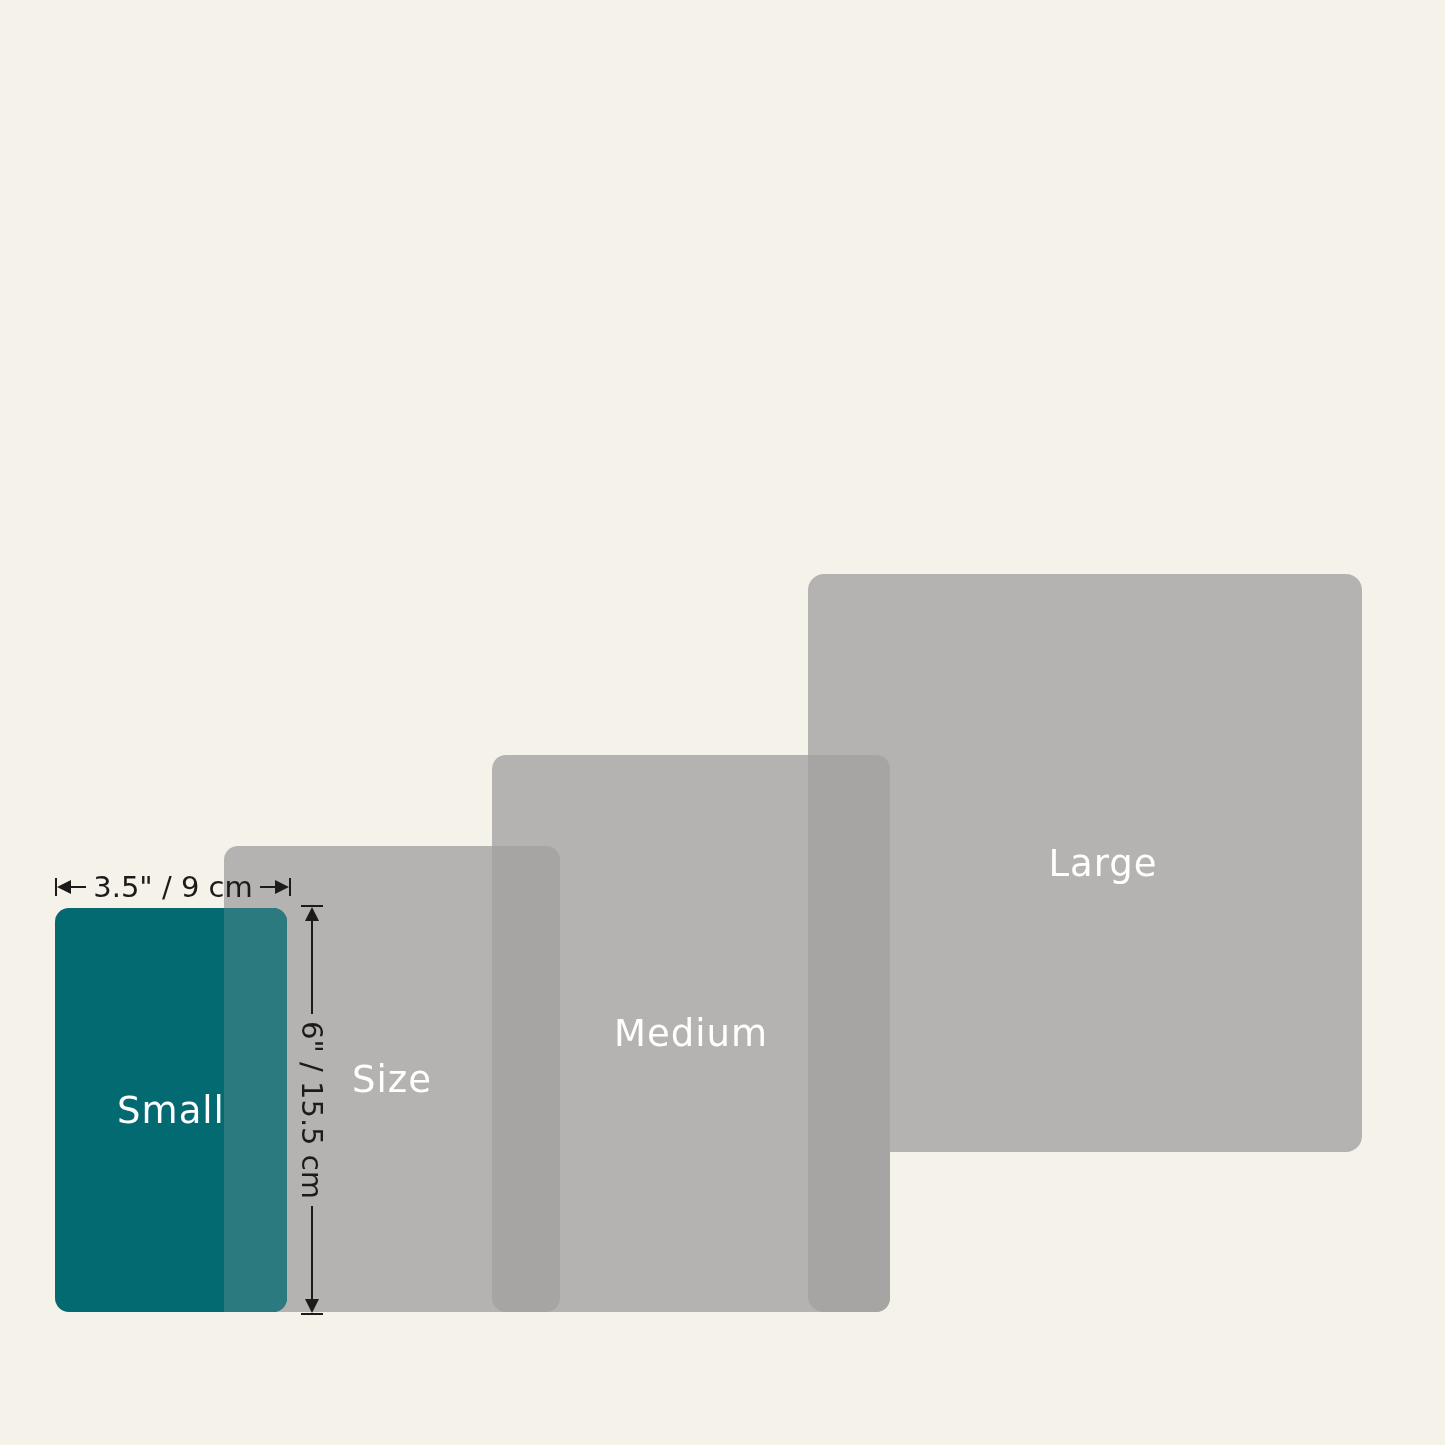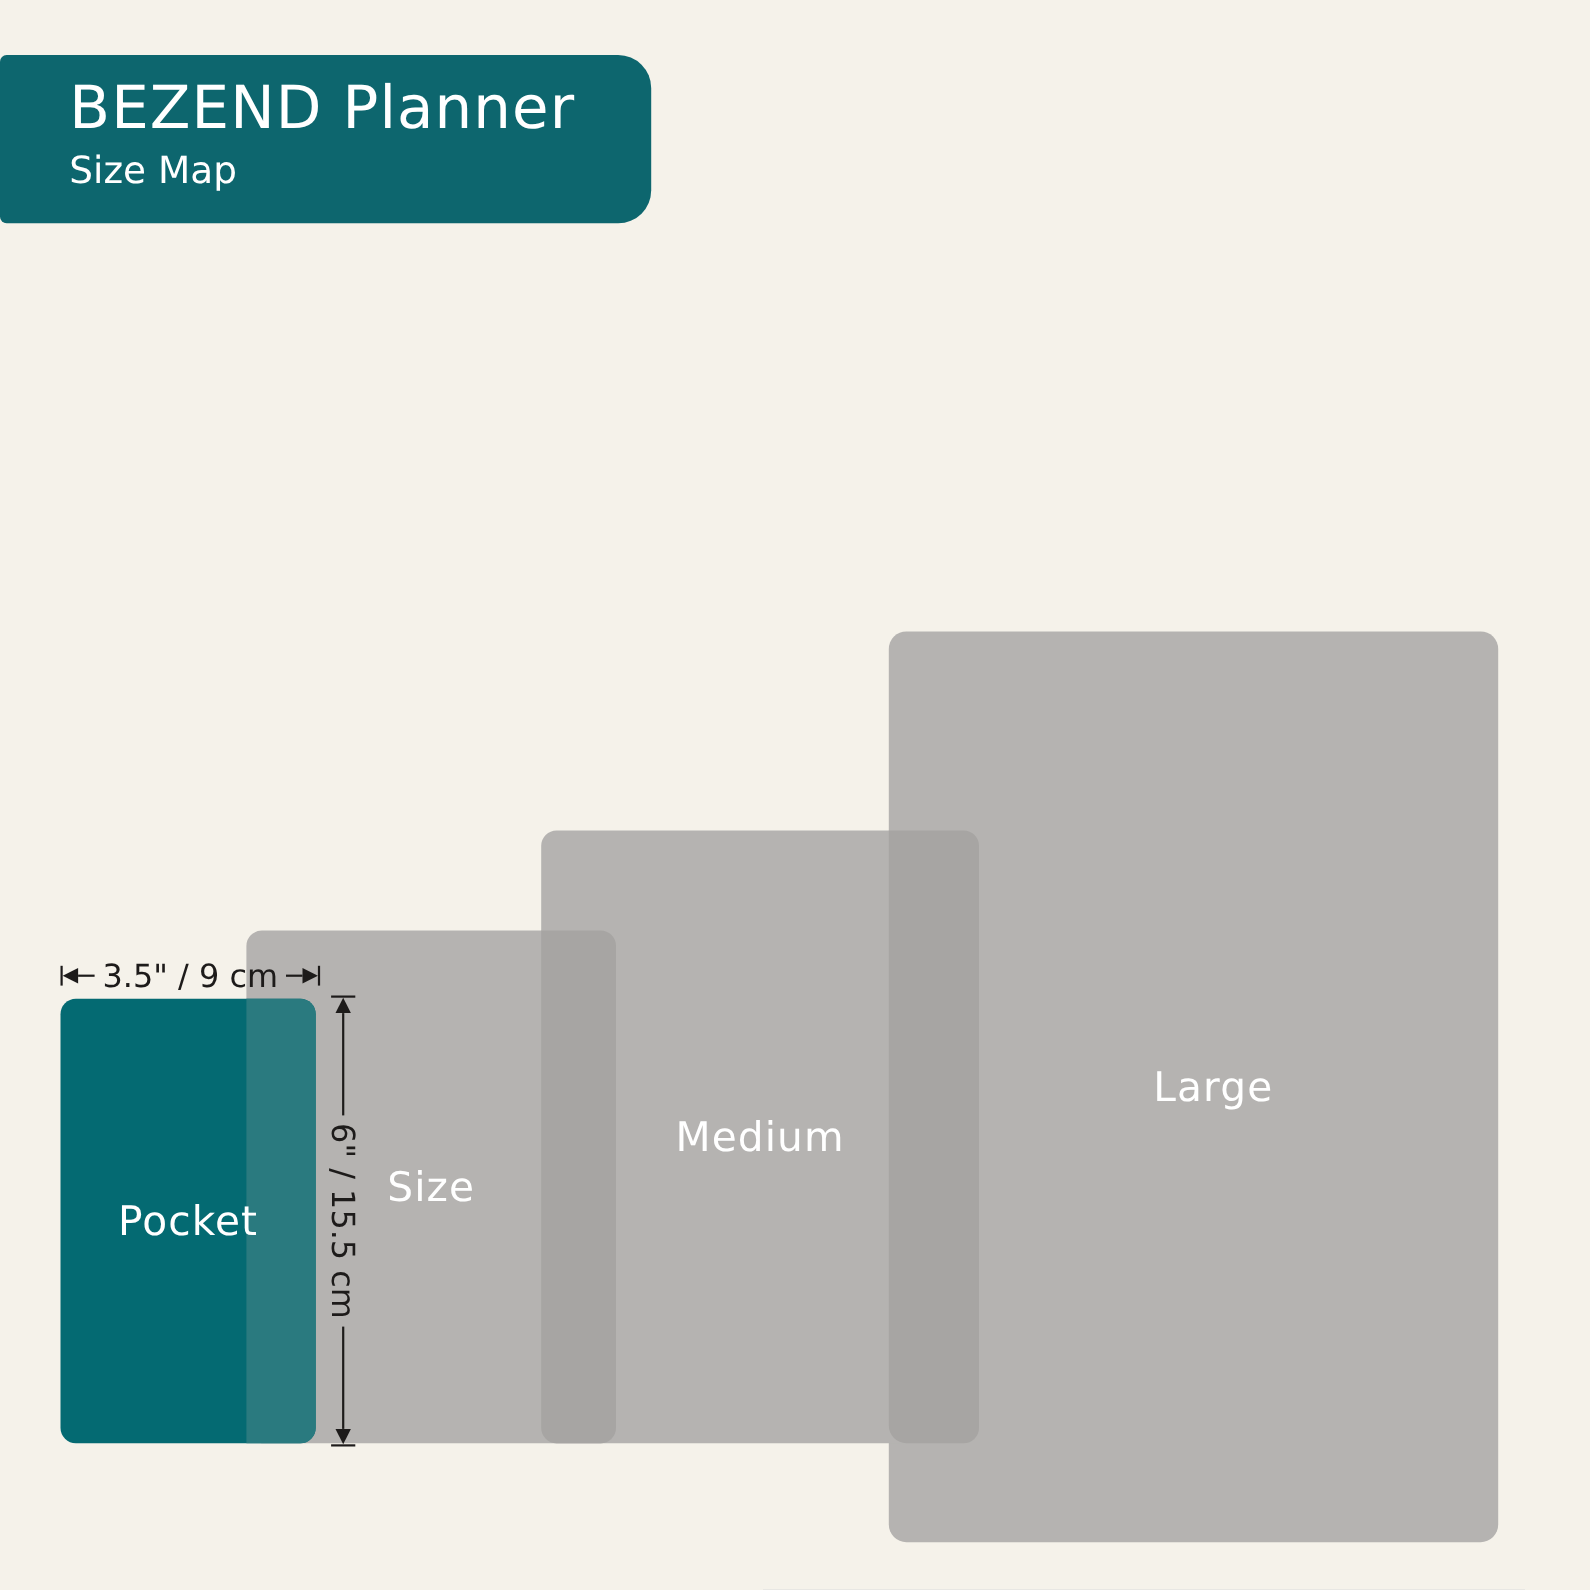--- a/index.html
+++ b/index.html
@@ -24,21 +24,21 @@
   .banner .title{font-size:54px;letter-spacing:1px;line-height:1.1;font-weight:500;}
   .banner .subtitle{font-size:34px;margin-top:8px;font-weight:400;}
 
   
   .rect{
     position:absolute;display:flex;align-items:center;justify-content:center;
   }
   .rect .size-label{
     color:var(--label);font-size:37px;letter-spacing:1px;position:relative;z-index:5;
   }
-  .rect-large {left:808px;top:574px;width:554px;height:828px;background:var(--gray-single);border-radius:16px;padding-left:36px;}
+  .rect-large {left:808px;top:574px;width:554px;height:578px;background:var(--gray-single);border-radius:16px;padding-left:36px;}
   .rect-medium{left:492px;top:755px;width:398px;height:557px;background:var(--gray-single);border-radius:14px;}
   .rect-small {left:224px;top:846px;width:336px;height:466px;background:var(--gray-single);border-radius:14px;}
   .rect-pocket{left:55px;top:908px;width:232px;height:404px;background:var(--pocket);border-radius:14px;}
 
   
   .ov{position:absolute;z-index:3;}
   .ov-large-medium{left:808px;top:755px;width:82px;height:557px;background:var(--gray-overlap);border-radius:0 14px 14px 16px;}
   .ov-medium-small{left:492px;top:846px;width:68px;height:466px;background:var(--gray-overlap);border-radius:0 14px 14px 14px;}
   .ov-pocket-small{left:224px;top:908px;width:63px;height:404px;background:var(--teal-overlap);border-radius:0 14px 14px 0;}
 
@@ -64,36 +64,32 @@
   .vdim .dim-text{
     font-size:29px;white-space:nowrap;padding:7px 0;flex:none;
     writing-mode:vertical-rl;text-orientation:mixed;
   }
 </style>
 </head>
 <body>
 
 <div class="canvas">
 
-  <div class="banner">
-    <div class="title">BEZEND Planner</div>
-    <div class="subtitle">Size Map</div>
-  </div>
 
   <div class="rect rect-large">
     <span class="size-label">Large</span>
   </div>
   <div class="rect rect-medium">
     <span class="size-label">Medium</span>
   </div>
   <div class="rect rect-small">
     <span class="size-label">Size</span>
   </div>
   <div class="rect rect-pocket">
-    <span class="size-label">Pocket</span>
+    <span class="size-label">Small</span>
   </div>
 
   <div class="ov ov-large-medium"></div>
   <div class="ov ov-medium-small"></div>
   <div class="ov ov-pocket-small"></div>
 
   <div class="hdim">
     <span class="tick"></span>
     <span class="arr-l"></span>
     <span class="line"></span>

